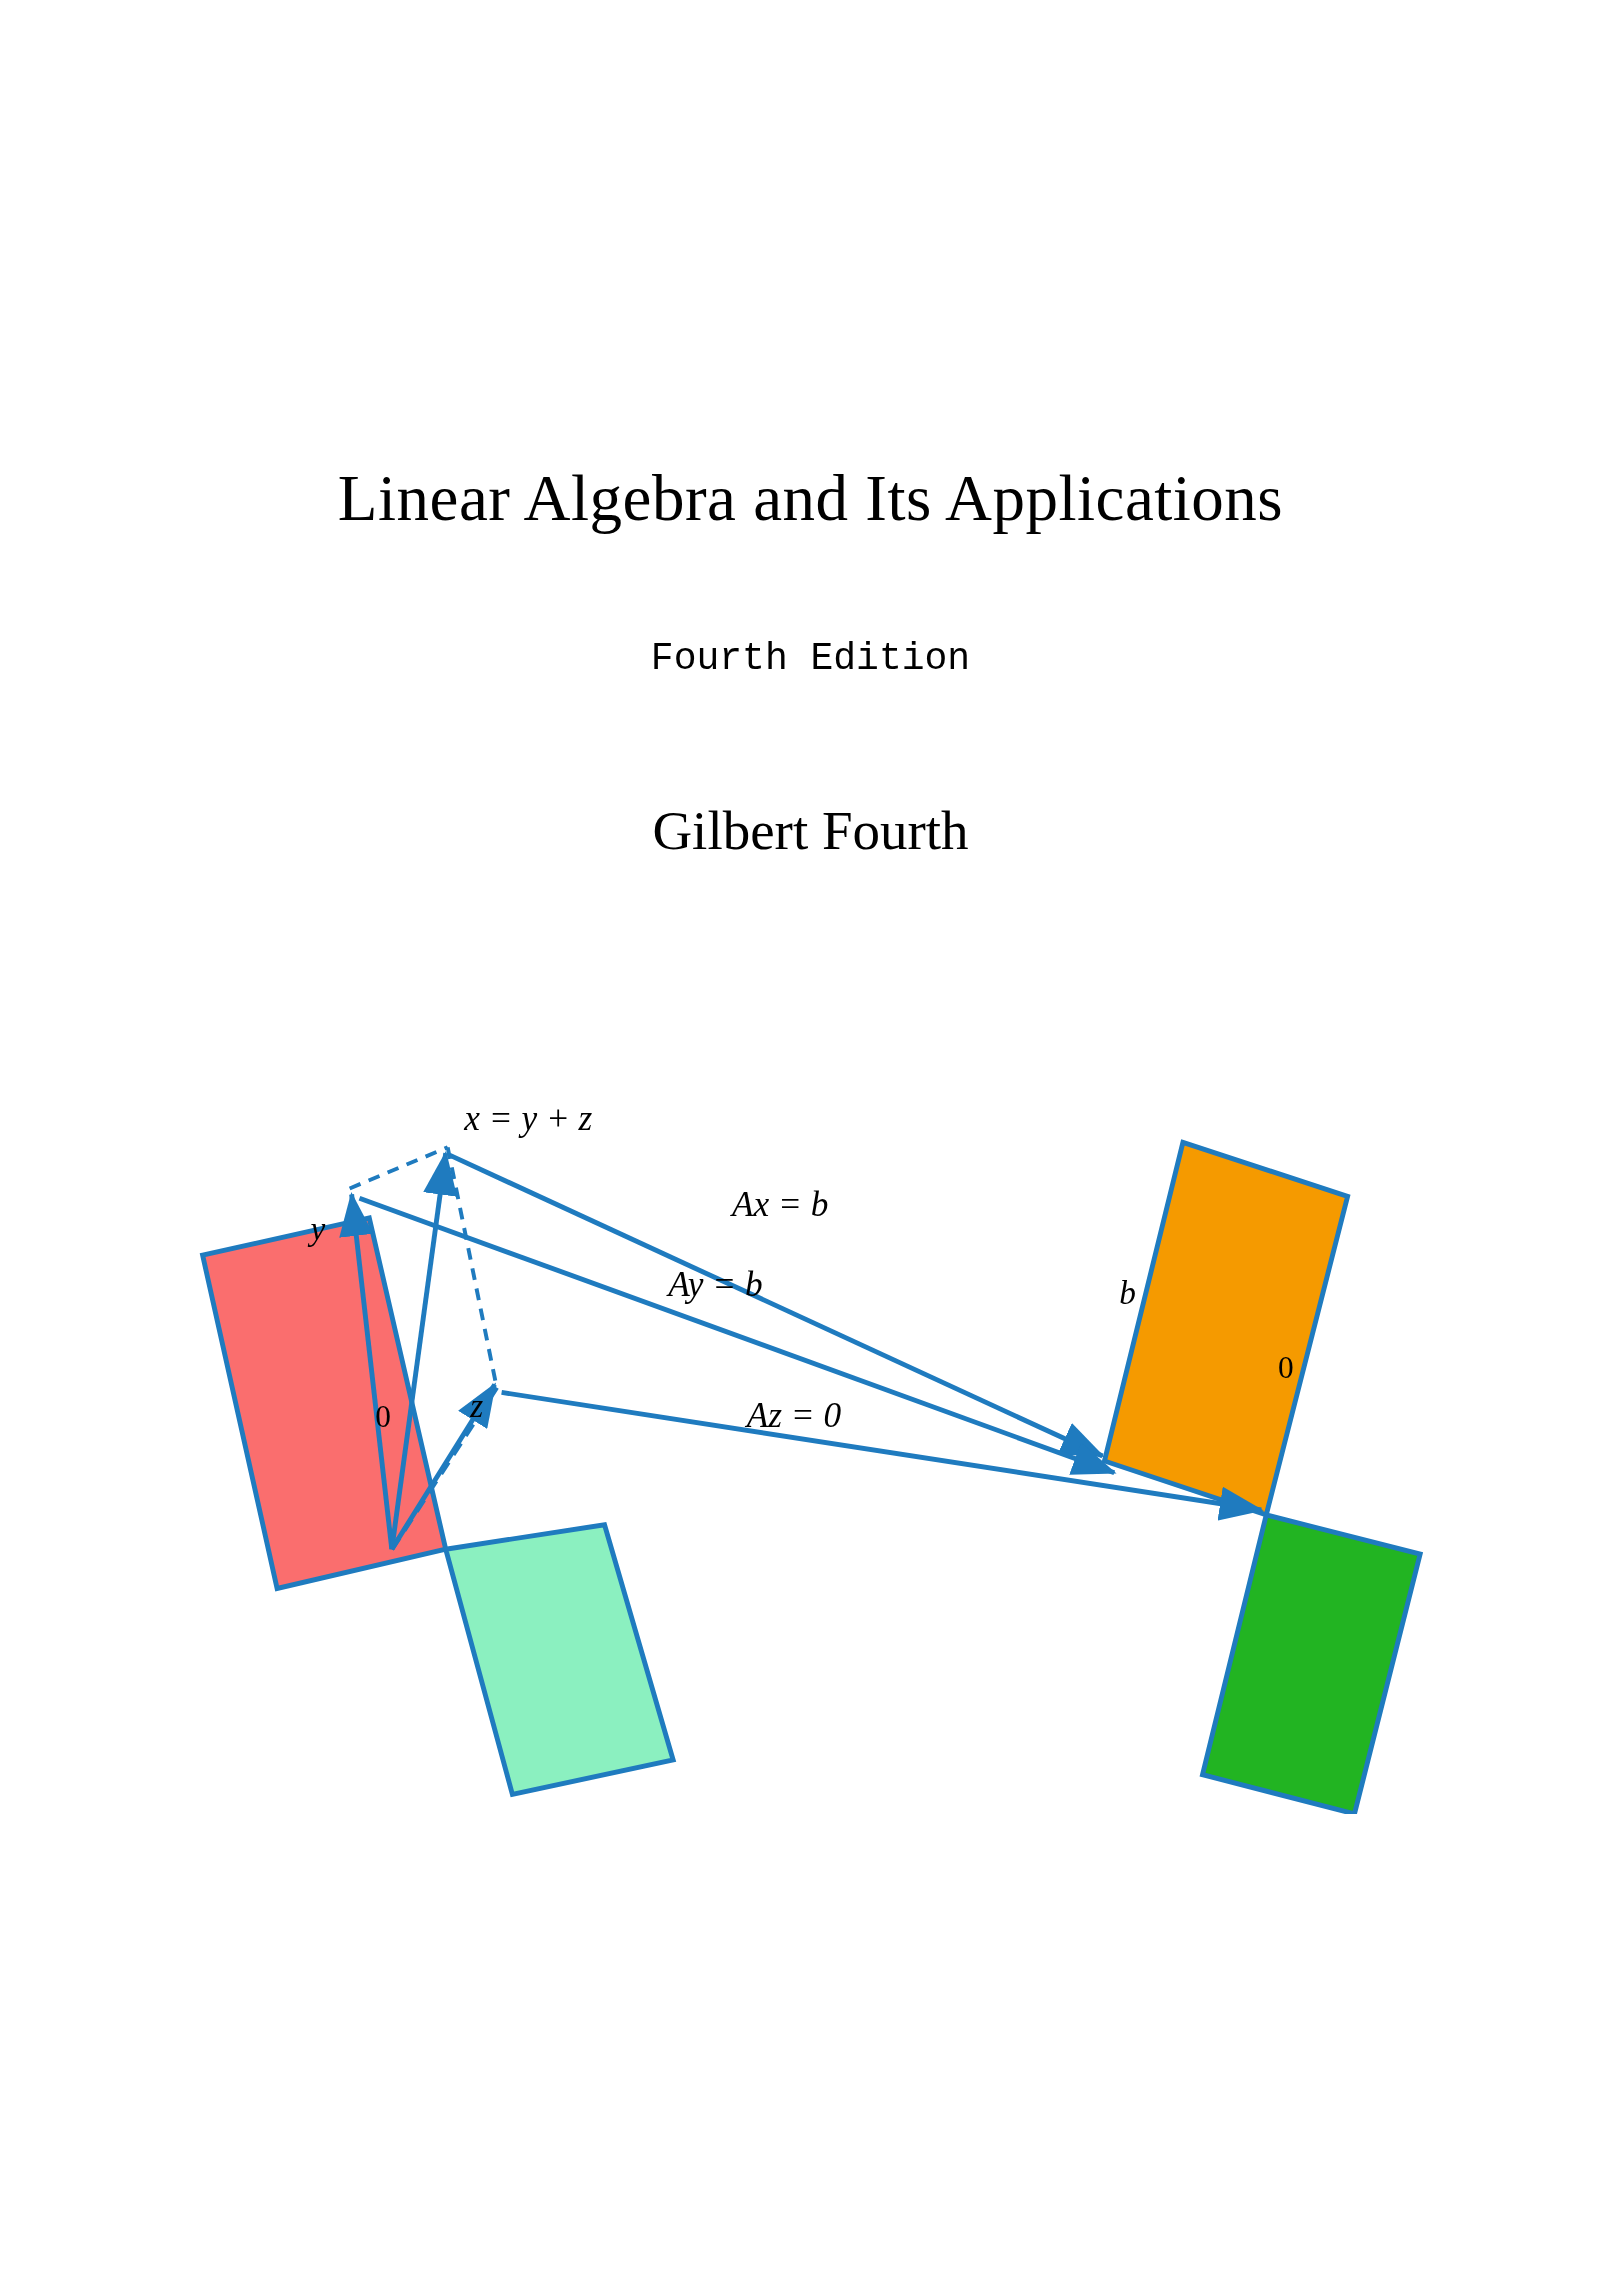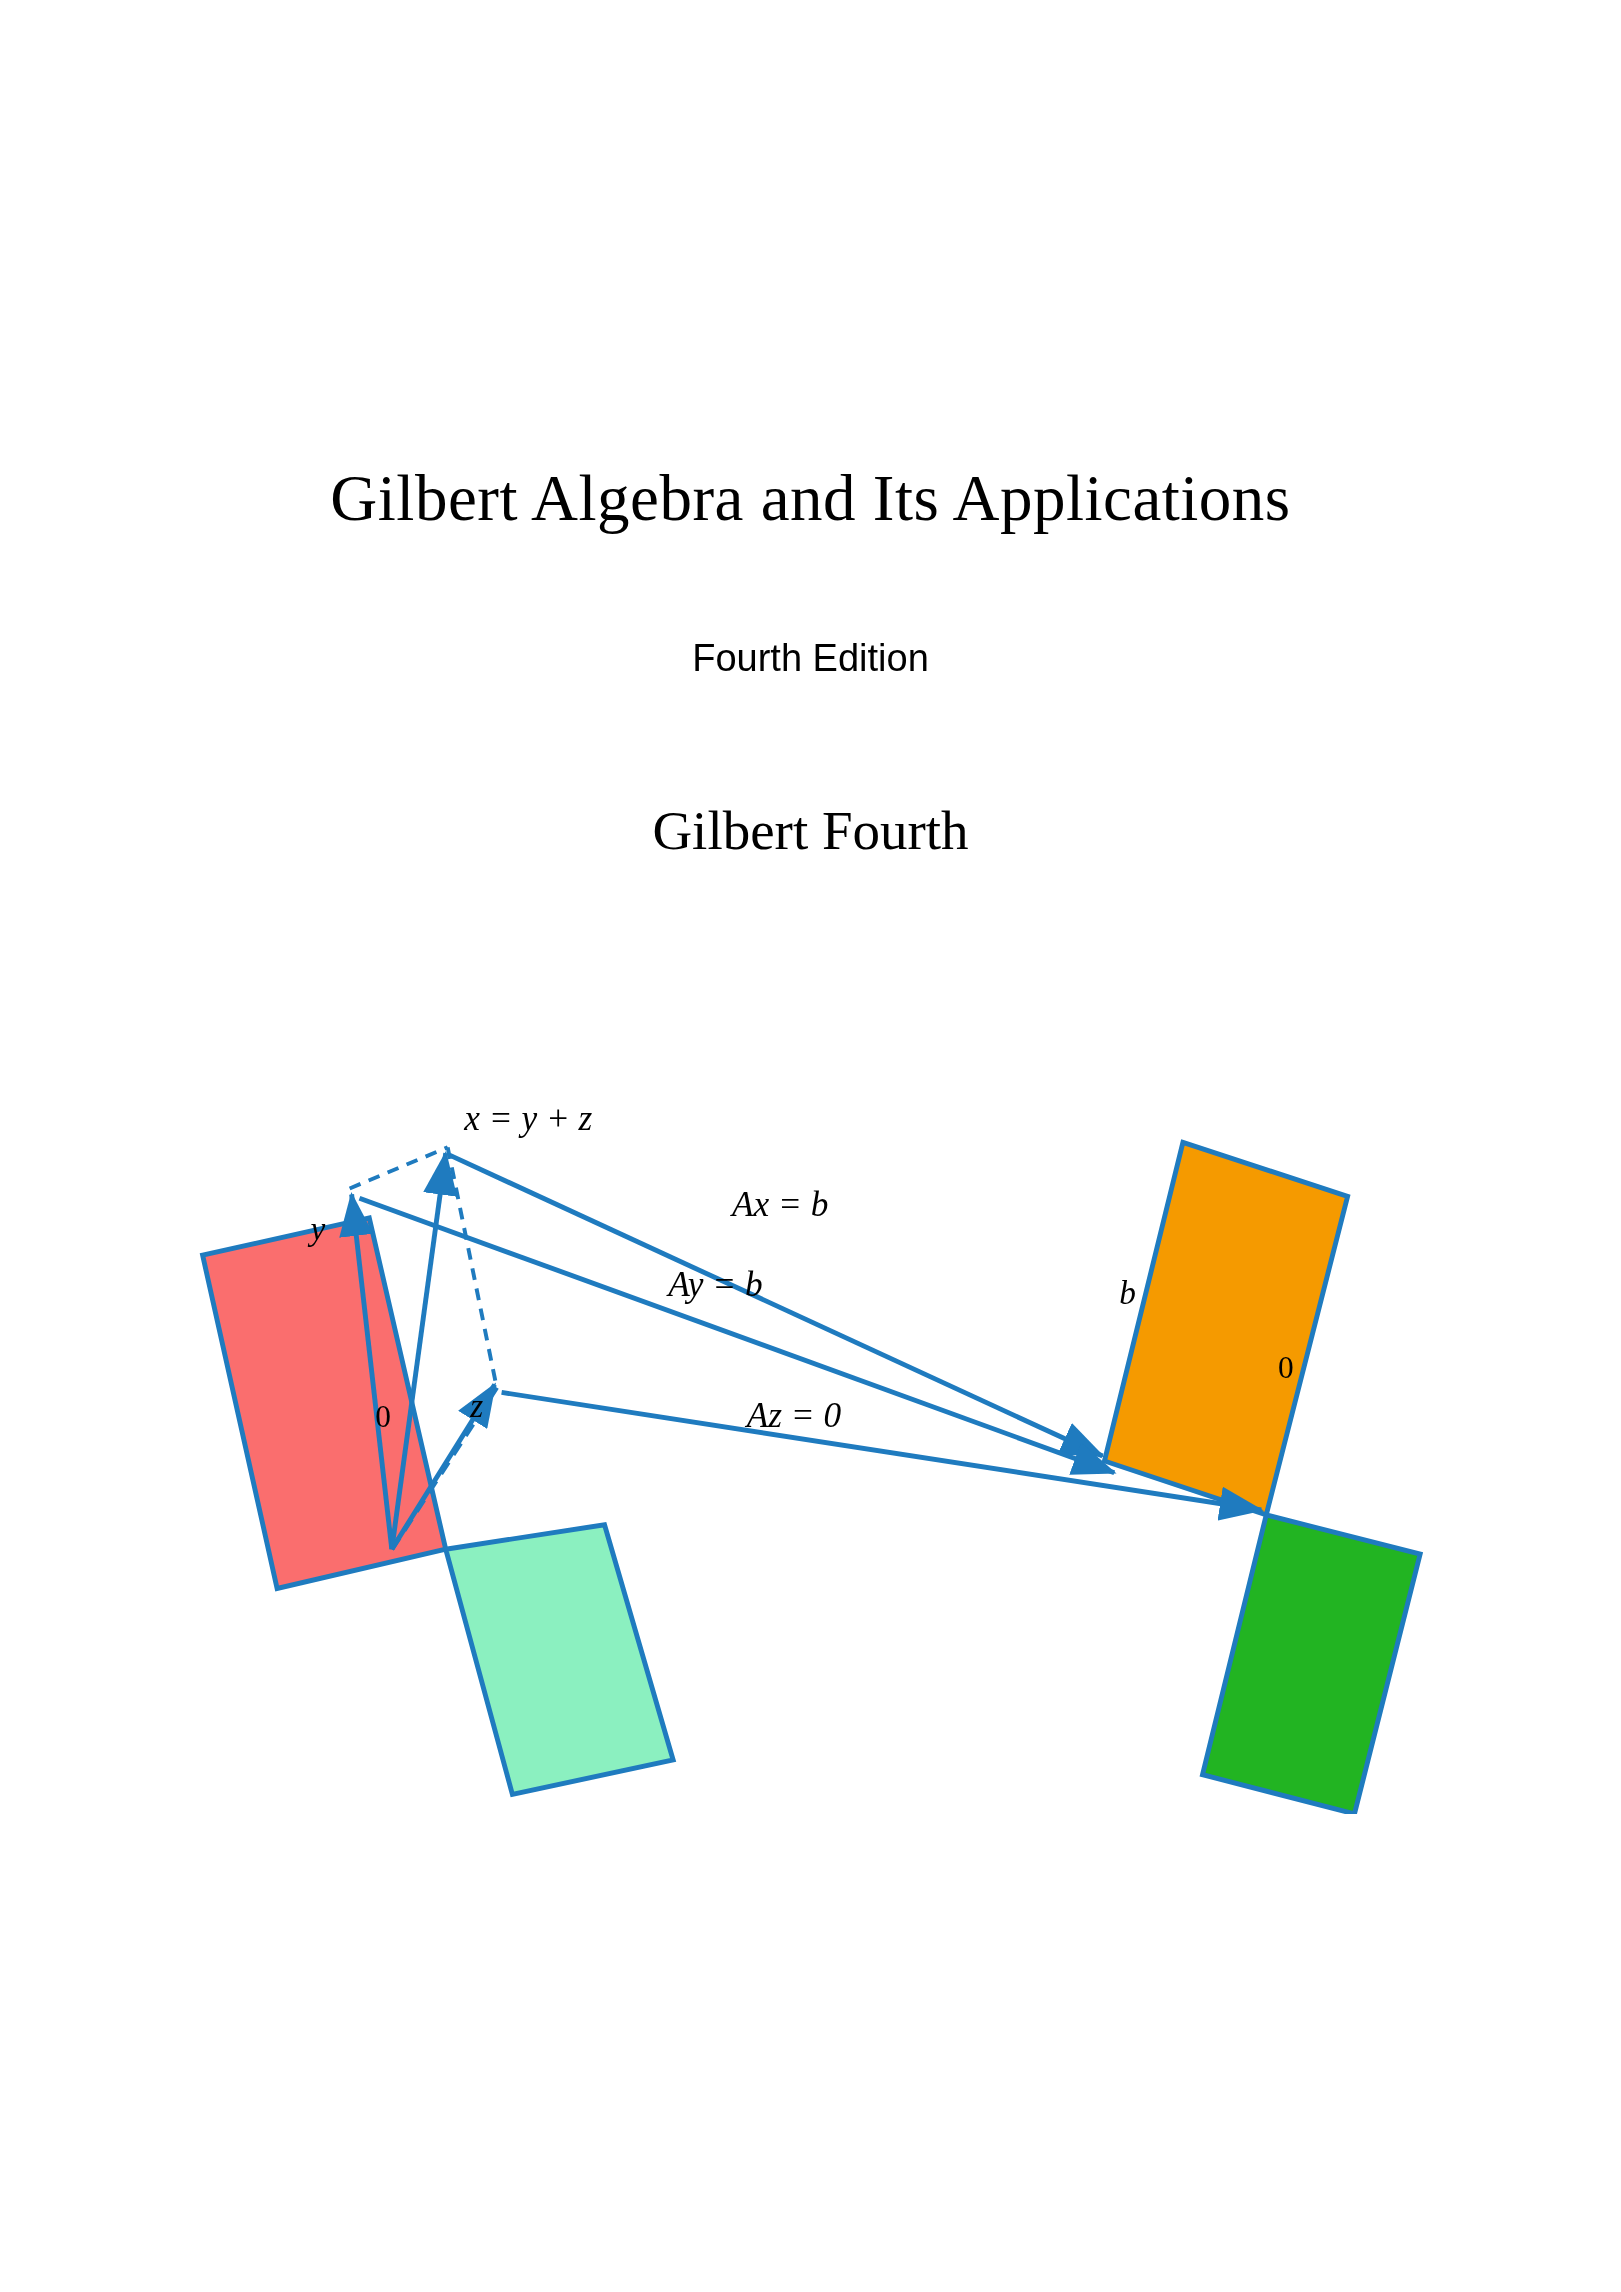--- a/index.html
+++ b/index.html
@@ -32,21 +32,21 @@
     letter-spacing: 0.5px;
     color: #000000;
   }
   .edition {
     position: absolute;
     top: 637px;
     left: 0;
     width: 100%;
     text-align: center;
     font-size: 38px;
-    font-family: Liberation Sans, sans-serif;
+    font-family: Liberation Mono, monospace;
     color: #000000;
   }
   .author {
     position: absolute;
     top: 799px;
     left: 0;
     width: 100%;
     text-align: center;
     font-size: 55px;
     font-family: "Liberation Serif", serif;
@@ -81,21 +81,21 @@
     font-style: normal;
     font-size: 32px;
     fill: #000000;
   }
 </style>
 </head>
 <body>
 
 <div class="page">
 
-  <h1 class="title">Gilbert Algebra and Its Applications</h1>
+  <h1 class="title">Linear Algebra and Its Applications</h1>
   <div class="edition">Fourth Edition</div>
   <div class="author">Gilbert Fourth</div>
 
   <div class="figure">
     <svg viewBox="0 0 1320 720" xmlns="http://www.w3.org/2000/svg">
       <defs>
         <marker id="arrowhead" markerWidth="9" markerHeight="7" refX="8.5" refY="3.5" orient="auto">
           <polygon points="0 0, 9 3.5, 0 7" fill="#1f7bbf"></polygon>
         </marker>
       </defs>

